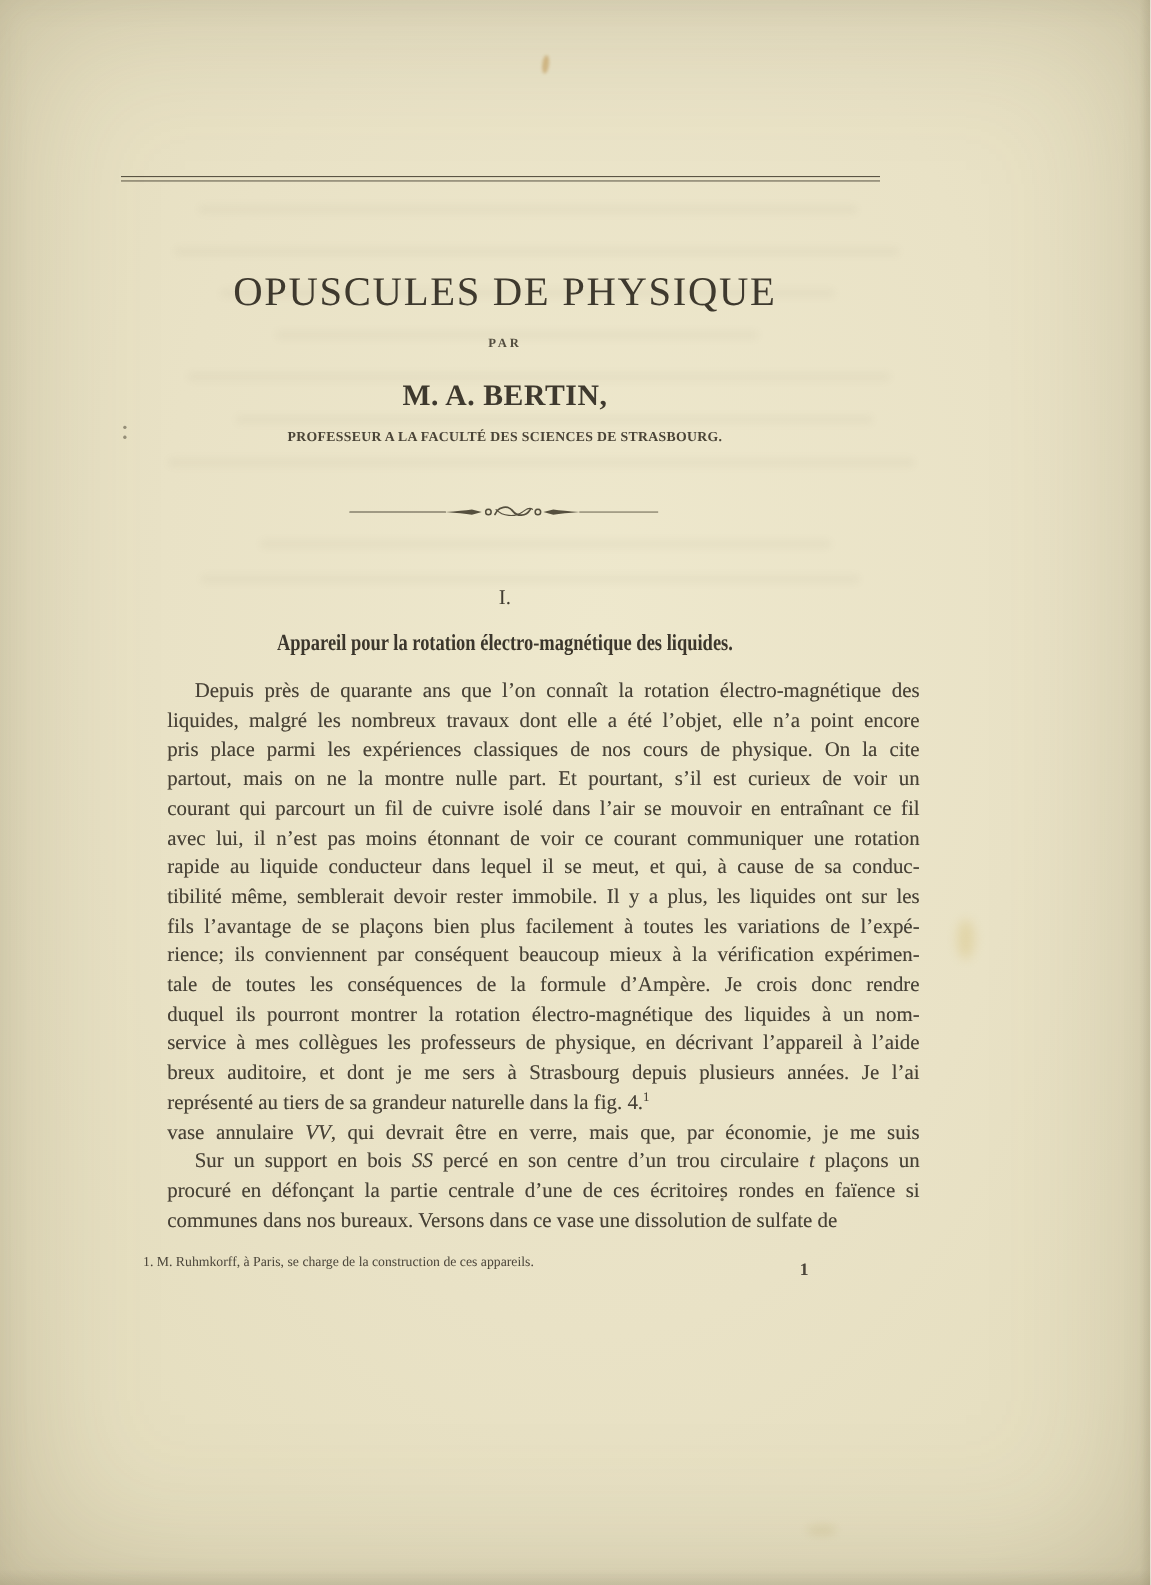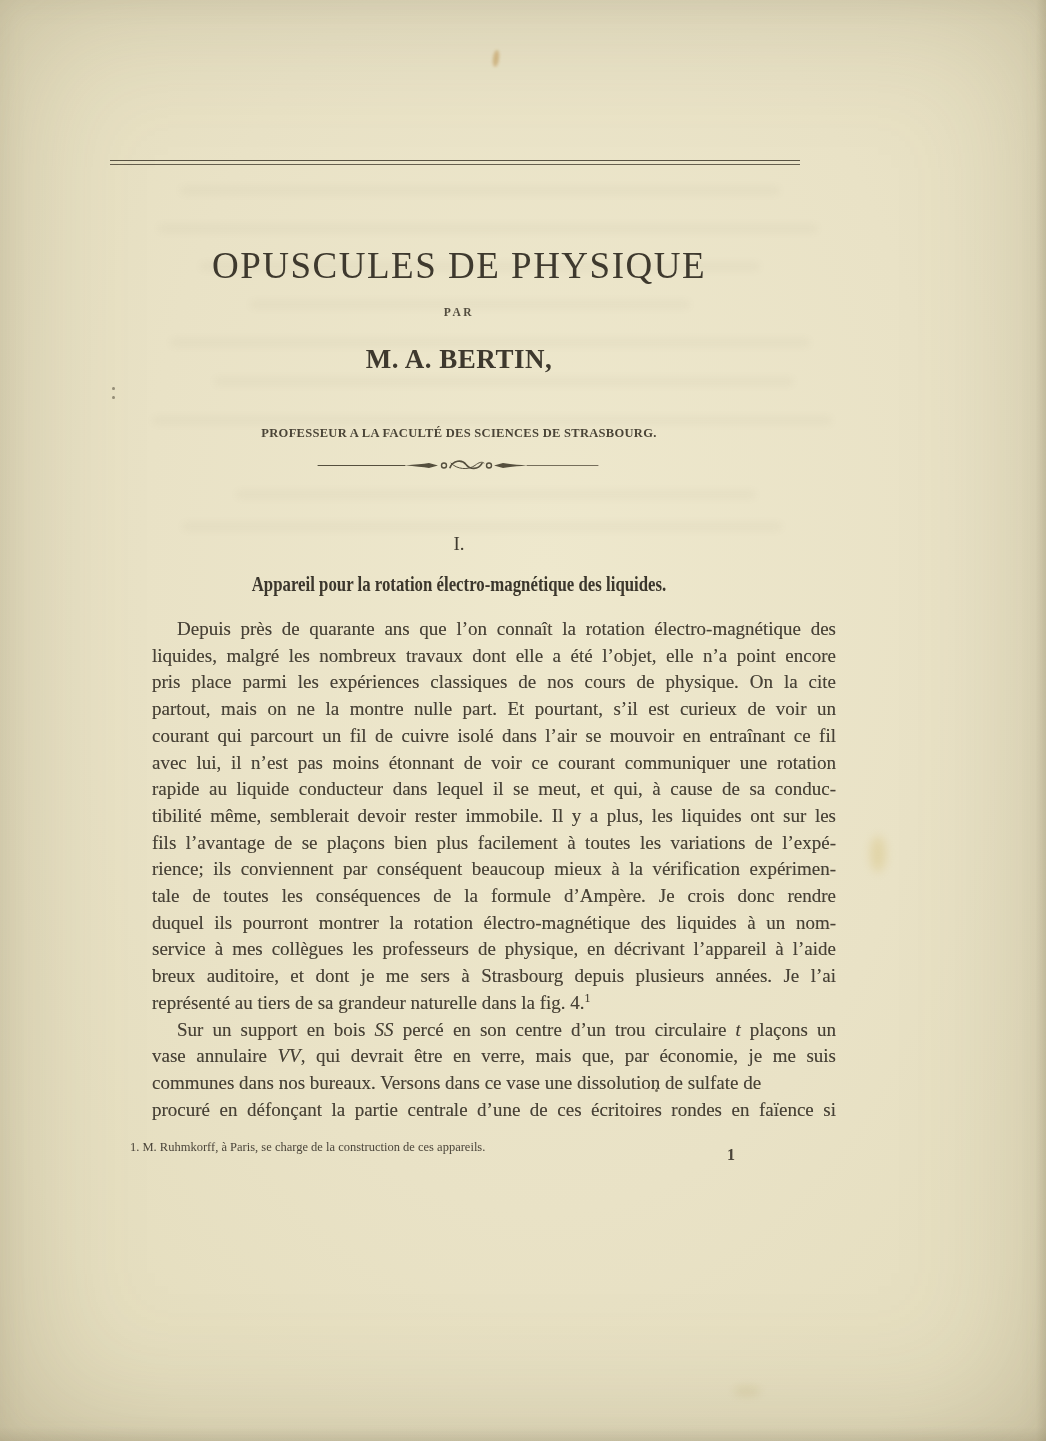--- a/index.html
+++ b/index.html
@@ -43,21 +43,20 @@
   }
   .author{
     position:absolute;left:0;width:100%;top:344px;
     font-size:27px;letter-spacing:.5px;font-weight:bold;color:#3e392e;
     white-space:nowrap;
   }
   .affiliation{
     position:absolute;left:0;width:100%;top:390px;
     font-size:12.5px;letter-spacing:.3px;font-weight:bold;color:#4a4437;
     white-space:nowrap;
-    margin-top:36px;
   }
   .divider{position:absolute;left:317px;top:455px;width:282px;height:20px;}
   .sectnum{
     position:absolute;left:108px;top:533px;width:702px;text-align:center;
     font-size:19px;color:#413c31;
   }
   .secthead{
     position:absolute;left:108px;top:572px;width:702px;text-align:center;
     font-size:21px;font-weight:bold;color:#3b362c;white-space:nowrap;
     transform:scaleX(.80);transform-origin:50% 50%;
@@ -149,24 +148,24 @@
         <div class="line"><span>tibilité même, semblerait devoir rester immobile. Il y a plus, les liquides ont sur les</span></div>
         <div class="line"><span>fils l’avantage de se plaçons bien plus facilement à toutes les variations de l’expé-</span></div>
         <div class="line"><span>rience; ils conviennent par conséquent beaucoup mieux à la vérification expérimen-</span></div>
         <div class="line"><span>tale de toutes les conséquences de la formule d’Ampère. Je crois donc rendre</span></div>
         <div class="line"><span>duquel ils pourront montrer la rotation électro-magnétique des liquides à un nom-</span></div>
         <div class="line"><span>service à mes collègues les professeurs de physique, en décrivant l’appareil à l’aide</span></div>
         <div class="line"><span>breux auditoire, et dont je me sers à Strasbourg depuis plusieurs années. Je l’ai</span></div>
         <div class="line last"><span>représenté au tiers de sa grandeur naturelle dans la fig. 4.</span><span class="sup">1</span></div>
       </div>
       <div class="para">
+        <div class="line"><span>vase annulaire </span><span class="it">VV</span><span>, qui devrait être en verre, mais que, par économie, je me suis</span></div>
         <div class="line first"><span>Sur un support en bois </span><span class="it">SS</span><span> percé en son centre d’un trou circulaire </span><span class="it">t</span><span> plaçons un</span></div>
-        <div class="line"><span>vase annulaire </span><span class="it">VV</span><span>, qui devrait être en verre, mais que, par économie, je me suis</span></div>
+        <div class="line"><span>procuré en défonçant la partie centrale d’une de ces écritoires rondes en faïence si</span></div>
         <div class="line last"><span>communes dans nos bureaux. Versons dans ce vase une dissolution de sulfate de</span></div>
-        <div class="line"><span>procuré en défonçant la partie centrale d’une de ces écritoires rondes en faïence si</span></div>
       </div>
     </div>
 
   <div class="footnote">1. M. Ruhmkorff, à Paris, se charge de la construction de ces appareils.</div>
   <div class="pagenum">1</div>
 
   <div class="mark-colon"></div>
   <div class="stain stain-a"></div>
   <div class="stain stain-b"></div>
   <div class="stain stain-c"></div>

